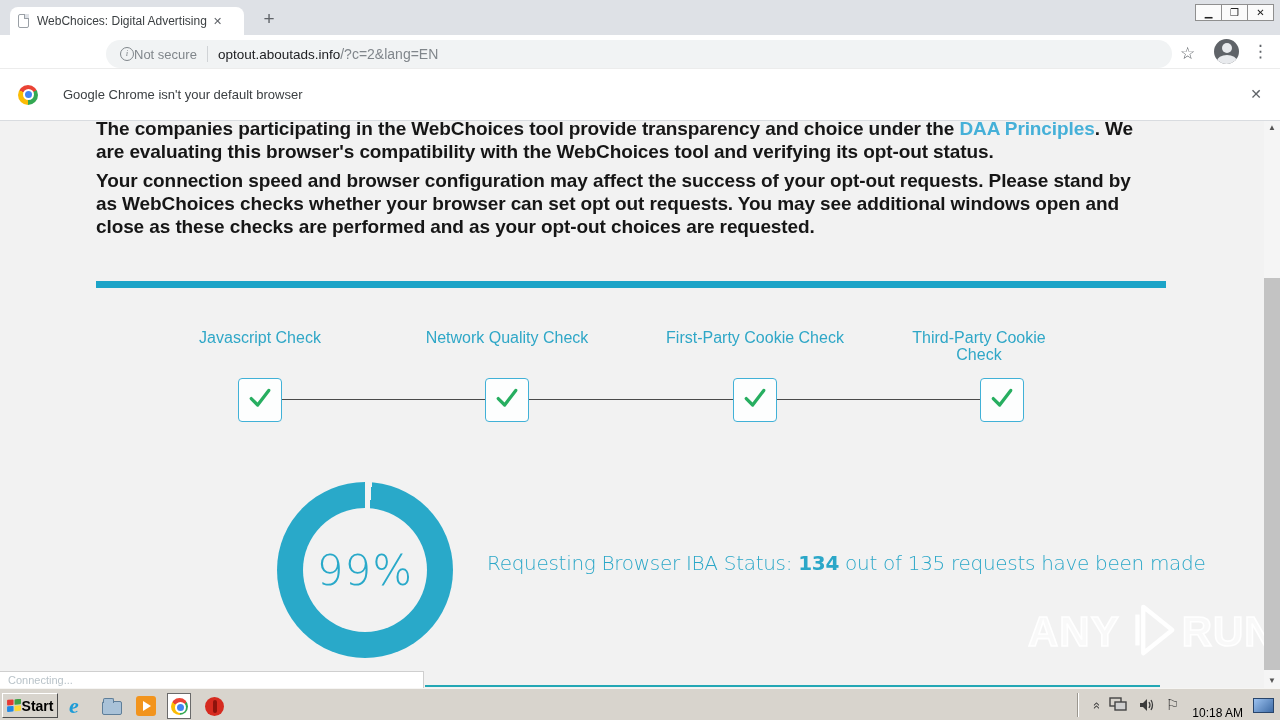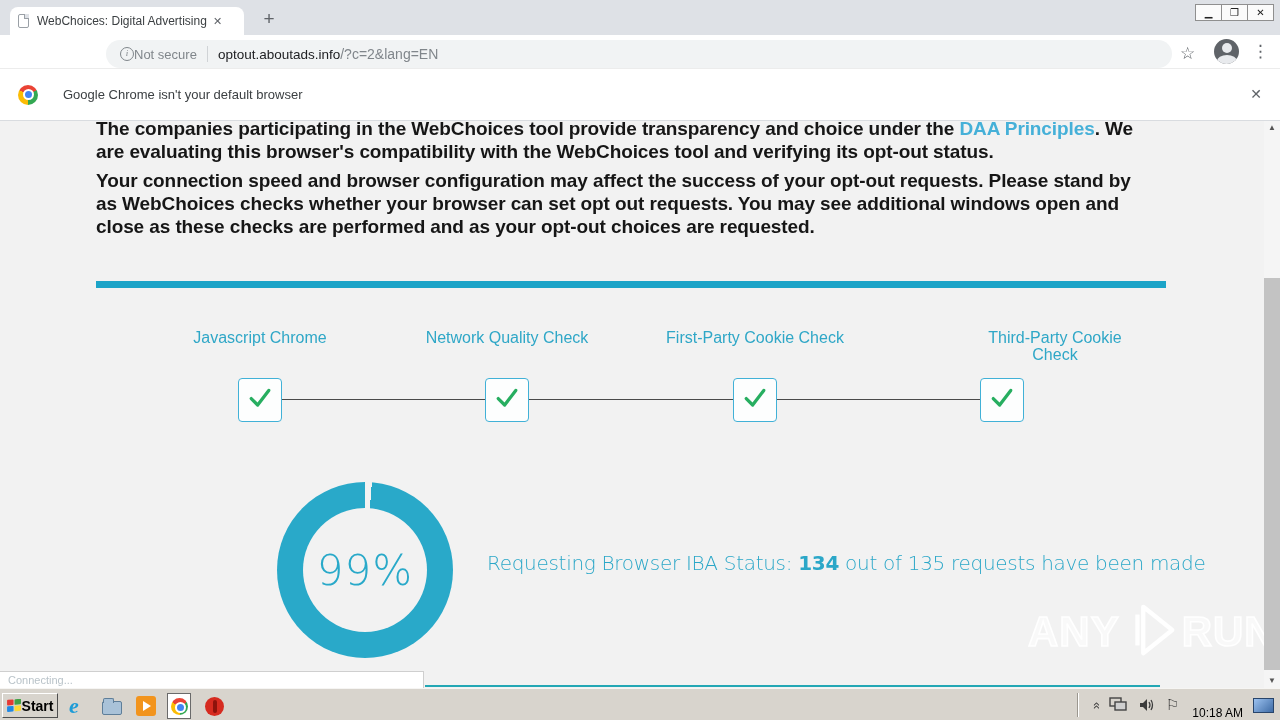--- a/index.html
+++ b/index.html
@@ -128,24 +128,24 @@
 <body>
 
 <div id="screen">
 
   <p class="para p1"><span>The companies participating in the WebChoices tool provide transparency and choice under the </span><span class="daa-link">DAA Principles</span><span>. We are evaluating this browser's compatibility with the WebChoices tool and verifying its opt-out status.</span></p>
 
   <p class="para p2">Your connection speed and browser configuration may affect the success of your opt-out requests. Please stand by as WebChoices checks whether your browser can set opt out requests. You may see additional windows open and close as these checks are performed and as your opt-out choices are requested.</p>
 
   <div class="divider"></div>
 
-  <div class="check-label" style="left:140px;">Javascript Chrome</div>
+  <div class="check-label" style="left:140px;">Javascript Check</div>
   <div class="check-label" style="left:387px;">Network Quality Check</div>
   <div class="check-label" style="left:635px;">First-Party Cookie Check</div>
-  <div class="check-label wrap" style="left:980px;">Third-Party Cookie Check</div>
+  <div class="check-label wrap" style="left:904px;">Third-Party Cookie Check</div>
 
   <div class="connector" style="left:282px; width:204px;"></div>
   <div class="connector" style="left:529px; width:204px;"></div>
   <div class="connector" style="left:777px; width:204px;"></div>
 
   <div class="checkbox" style="left:238px;">
     <span><svg width="28" height="28" viewBox="0 0 24 24">
           <path d="M4.5 12.5 L10 18 L19.5 5.5" fill="none" stroke="#27ae60" stroke-width="2.8" stroke-linecap="round" stroke-linejoin="round"></path>
         </svg></span>
   </div>

